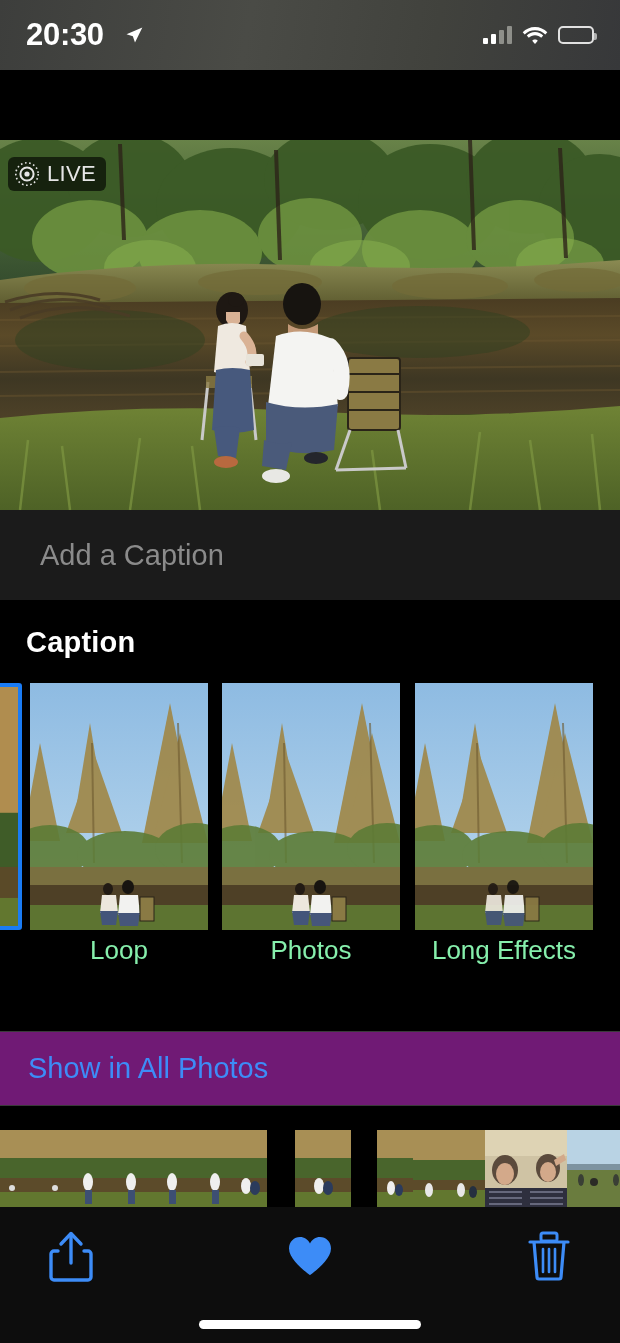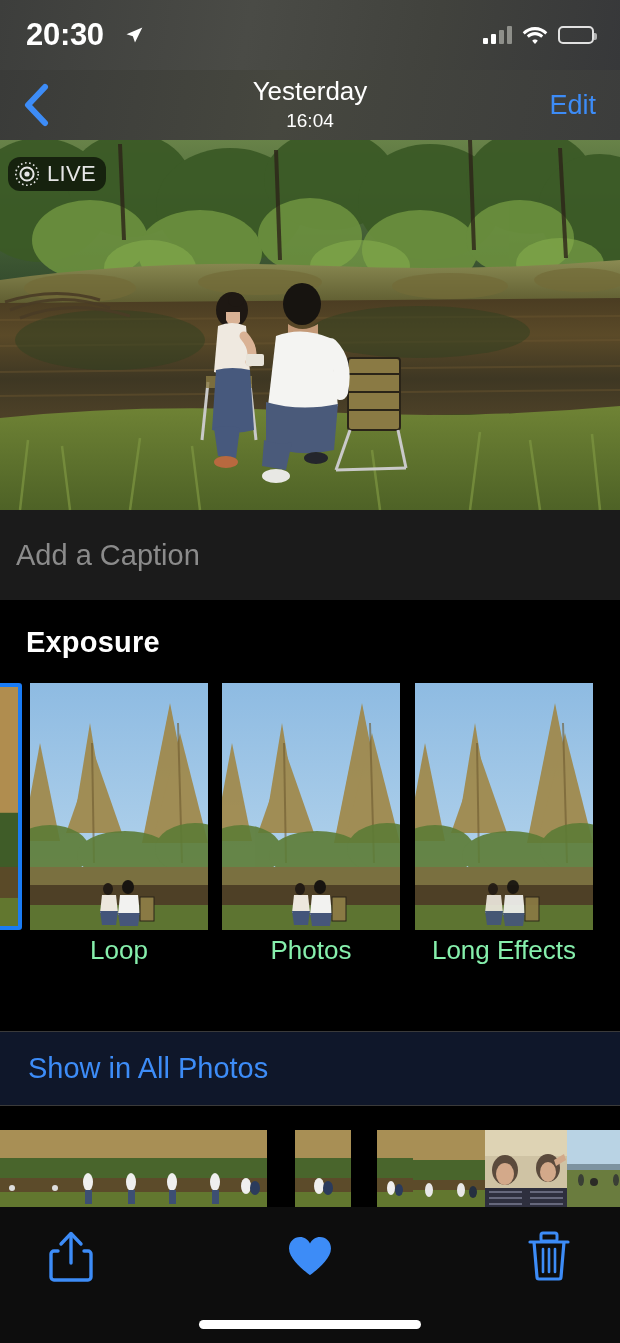--- a/index.html
+++ b/index.html
@@ -47,45 +47,45 @@
   .nav-sub { color:#fff; font-size:19px; font-weight:400; line-height:26px; margin-top:2px; }
   .edit-btn { position:absolute; right:24px; top:50%; transform:translateY(-50%);
               color:#3d8cf7; font-size:27px; font-weight:400; }
 
   
   .photo-wrap { position:absolute; top:140px; left:0; width:620px; height:370px; overflow:hidden; background:#000; }
   .photo-svg { display:block; width:620px; height:370px; }
   .live-badge {
     position:absolute; left:8px; top:17px;
     display:flex; align-items:center; gap:7px;
-    background:rgba(0,0,0,.62); border-radius:12px;
+    background:rgba(0,0,0,.62); border-radius:6px;
     padding:4px 10px 4px 6px;
   }
   .live-badge .lbl { color:#e6e6e6; font-size:22px; font-weight:400; letter-spacing:.3px; }
 
   
   .caption-row { position:absolute; top:510px; left:0; width:620px; height:90px; background:#1b1b1b;
-                 display:flex; align-items:center; padding-left:16px; }
+                 display:flex; align-items:center; padding-left:40px; }
   .caption-ph { color:#8b8b8b; font-size:29px; font-weight:400; }
 
   
   .effects-sec { position:absolute; top:600px; left:0; width:620px; height:430px; background:#000; }
   .effects-title { color:#fff; font-size:29px; font-weight:700; padding:26px 0 0 26px; letter-spacing:.2px; }
   .eff-strip { position:absolute; top:683px; left:0; width:620px; height:247px; }
   .eff-item { position:absolute; top:0; width:178px; height:247px; }
   .eff-item.sel { left:-22px; width:44px; border:4px solid #1a7cf5; border-radius:3px; overflow:hidden; }
   .eff-item .thumb { width:100%; height:100%; display:block; }
   .eff-labels { position:absolute; top:935px; left:0; width:620px; height:40px; }
   .eff-label { position:absolute; top:0; width:178px; text-align:center;
                color:#86efac; font-size:26px; font-weight:400; }
 
   
   .sep { position:absolute; left:0; width:620px; height:1px; background:#3a3a3a; }
   .show-row { position:absolute; top:1032px; left:0; width:620px; height:73px;
-              display:flex; align-items:center; padding-left:28px; background:#0f172a; }
+              display:flex; align-items:center; padding-left:28px; background:#701a75; }
   .show-lbl { color:#3d8cf7; font-size:29px; font-weight:400; }
 
   
   .filmstrip { position:absolute; top:1130px; left:0; width:620px; height:77px; background:#000;
                display:flex; align-items:center; }
   .film-thumb { height:77px; display:block; flex:0 0 auto; }
 
   
   .toolbar { position:absolute; top:1207px; left:0; width:620px; height:136px; background:#0d0d0d;
              display:flex; align-items:flex-start; justify-content:space-between;
@@ -117,32 +117,20 @@
         <path d="M13 4.2c4 0 7.6 1.6 10.3 4.2l2-2.2C22.2 3 17.8 1 13 1S3.8 3 .7 6.2l2 2.2C5.4 5.8 9 4.2 13 4.2z" fill="#fff"></path>
         <path d="M13 9.2c2.4 0 4.6 1 6.2 2.6l2-2.2C19.1 7.4 16.2 6.1 13 6.1S6.9 7.4 4.8 9.6l2 2.2C8.4 10.2 10.6 9.2 13 9.2z" fill="#fff"></path>
         <path d="M13 13.6c1.1 0 2.1.5 2.8 1.2L13 18l-2.8-3.2c.7-.7 1.7-1.2 2.8-1.2z" fill="#fff"></path>
       </svg>
       <span class="battery">
         <span class="fill"></span>
       </span>
     </div>
   </div>
 
-  <div class="navbar">
-    <div class="back-chevron">
-      <svg width="26" height="44" viewBox="0 0 26 44">
-        <polyline points="22,4 5,22 22,40" fill="none" stroke="#3d8cf7" stroke-width="6" stroke-linecap="round" stroke-linejoin="round"></polyline>
-      </svg>
-    </div>
-    <div class="nav-center">
-      <div class="nav-title">Yesterday</div>
-      <div class="nav-sub">16:04</div>
-    </div>
-    <div class="edit-btn">Edit</div>
-  </div>
 
   <div class="photo-wrap">
     <svg class="photo-svg" viewBox="0 0 620 370" preserveAspectRatio="none">
       <defs>
         <linearGradient id="skyG" x1="0" y1="0" x2="0" y2="1">
           <stop offset="0" stop-color="#cfe0ee"></stop>
             <stop offset="1" stop-color="#9ec0d8"></stop>
         </linearGradient>
         <linearGradient id="treeG" x1="0" y1="0" x2="0" y2="1">
           <stop offset="0" stop-color="#5f7a3a"></stop>
@@ -288,21 +276,21 @@
       </svg>
       <span class="lbl">LIVE</span>
     </div>
   </div>
 
   <div class="caption-row">
     <span class="caption-ph">Add a Caption</span>
   </div>
 
   <div class="effects-sec">
-    <div class="effects-title">Exposure</div>
+    <div class="effects-title">Caption</div>
   </div>
 
   <div class="eff-strip">
 
     <div class="eff-item sel">
       <svg class="thumb" viewBox="0 0 40 247" preserveAspectRatio="none">
         <rect width="40" height="247" fill="#9fc4e2"></rect>
         <rect y="0" width="40" height="140" fill="#b08d4f"></rect>
         <rect y="130" width="40" height="60" fill="#3f5c28"></rect>
         <rect y="186" width="40" height="34" fill="#5a4a28"></rect>

